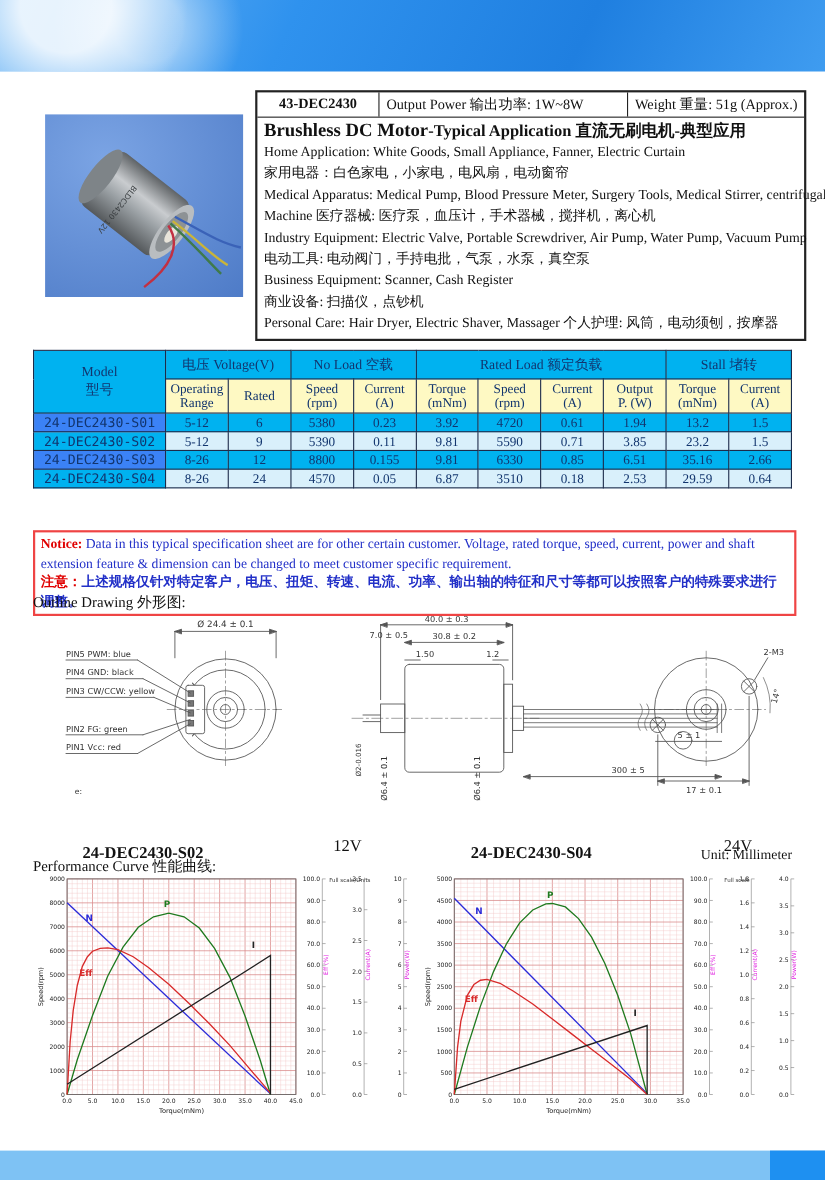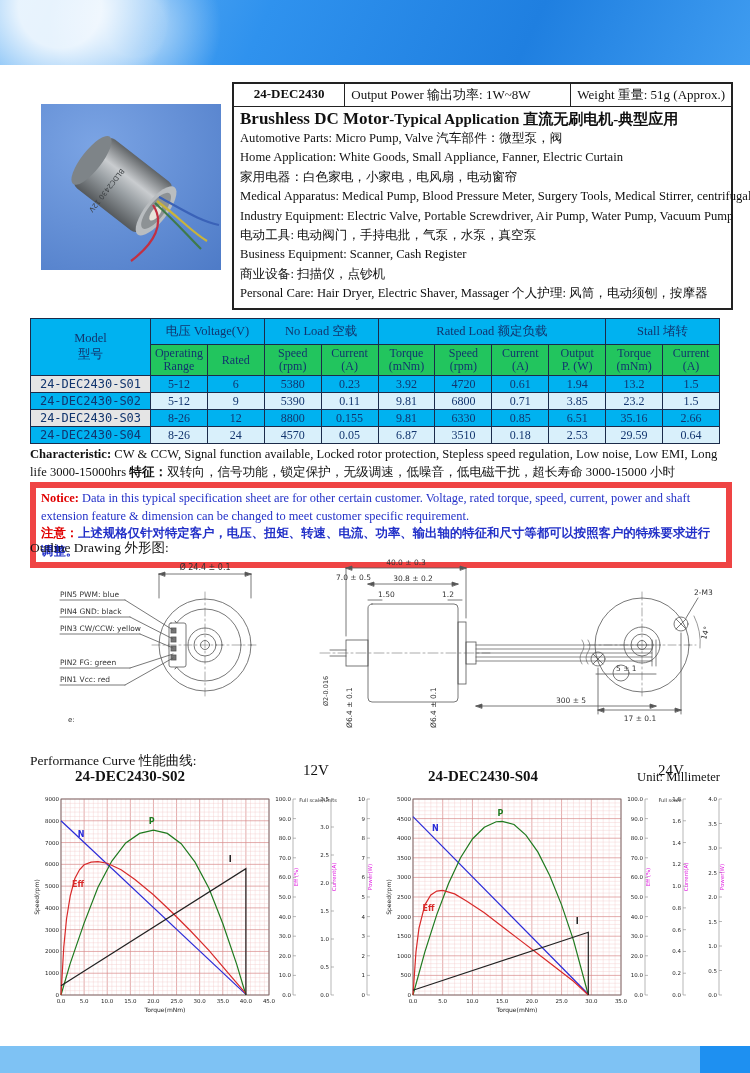--- a/index.html
+++ b/index.html
@@ -26,30 +26,30 @@
   .apps-title{font-size:15px;font-weight:bold;white-space:nowrap;}
   .apps-title .big{font-size:17px;}
   .apps-title .cn{font-size:15px;}
   .app-line{font-size:12.6px;line-height:19.4px;white-space:nowrap;}
   
   table.spec{position:absolute;left:30px;top:318px;width:690px;border-collapse:collapse;
     table-layout:fixed;}
   table.spec th,table.spec td{border:1px solid #1c2b4a;text-align:center;vertical-align:middle;
     white-space:pre-line;color:#12356e;padding:0;}
   table.spec th{background:#00b2f0;font-weight:normal;font-size:12.5px;}
-  table.spec tr.sub th{background:#22c55e;font-size:12px;line-height:13px;height:30px;}
+  table.spec tr.sub th{background:#fef9c3;font-size:12px;line-height:13px;height:30px;}
   table.spec tr.grp th{height:25px;}
   th.model-h{background:#00b2f0 !important;font-size:12.5px;}
   table.spec td{font-size:12px;height:16px;}
   td.model{font-family:"DejaVu Sans Mono",monospace;font-size:10.5px;}
-  tr.row-a td.model{background:#e5e5e5;} tr.row-a td.val{background:#00b2f0;}
+  tr.row-a td.model{background:#3b82f6;} tr.row-a td.val{background:#00b2f0;}
   tr.row-b td.model{background:#00b2f0;} tr.row-b td.val{background:#d9f0fb;}
   
   .charact{position:absolute;left:30px;top:445px;width:692px;font-size:12.6px;line-height:18px;}
-  .noticebox{position:absolute;left:30px;top:482px;width:680px;border:6px solid #ef4444;
+  .noticebox{position:absolute;left:30px;top:482px;width:680px;border:2px solid #ef4444;
     padding:2px 5px;font-size:12.4px;line-height:17.5px;color:#2230c8;}
   .red{color:#e00000;font-weight:bold;}
   .blue{color:#2230c8;}
   .heading{position:absolute;left:30px;font-weight:normal;font-size:13.5px;}
   
   .drawings{position:absolute;left:30px;top:556px;width:692px;height:180px;}
   .note-line{position:absolute;left:32px;top:737px;width:688px;font-size:12.6px;}
   .unit{float:right;margin-top:33px;}
   
   .chart-title{position:absolute;font-weight:bold;font-size:15px;font-family:"Liberation Serif",serif;}
@@ -94,32 +94,32 @@
         <path d="M118,112 C 130,130 120,150 96,168" stroke="#c23042"></path>
         <path d="M122,108 C 145,125 158,140 172,148" stroke="#c9b43a"></path>
         <path d="M124,104 C 150,118 165,128 184,132" stroke="#3a62b8"></path>
         <path d="M120,110 C 140,128 152,142 166,156" stroke="#3f7a4a"></path>
       </g>
     </svg>
   </div>
 
   <div class="infobox">
     <div class="info-row">
-      <div class="info-cell c1">24-DEC2430</div>
+      <div class="info-cell c1">43-DEC2430</div>
       <div class="info-cell c2">Output Power  输出功率: 1W~8W</div>
       <div class="info-cell c3">Weight  重量: 51g (Approx.)</div>
     </div>
     <div class="apps">
       <div class="apps-title">
         <span class="big">Brushless DC Motor</span><span>-Typical Application</span><span class="cn"> 直流无刷电机-典型应用</span>
       </div>
-      <div class="app-line">Automotive Parts: Micro Pump, Valve        汽车部件：微型泵，阀</div>
       <div class="app-line">Home Application: White Goods, Small Appliance, Fanner, Electric Curtain</div>
       <div class="app-line">家用电器：白色家电，小家电，电风扇，电动窗帘</div>
       <div class="app-line">Medical Apparatus: Medical Pump, Blood Pressure Meter, Surgery Tools, Medical Stirrer, centrifugal</div>
+      <div class="app-line">Machine      医疗器械: 医疗泵，血压计，手术器械，搅拌机，离心机</div>
       <div class="app-line">Industry Equipment: Electric Valve, Portable Screwdriver, Air Pump, Water Pump, Vacuum Pump</div>
       <div class="app-line">电动工具: 电动阀门，手持电批，气泵，水泵，真空泵</div>
       <div class="app-line">Business Equipment: Scanner, Cash Register</div>
       <div class="app-line">商业设备: 扫描仪，点钞机</div>
       <div class="app-line">Personal Care: Hair Dryer, Electric Shaver, Massager     个人护理: 风筒，电动须刨，按摩器</div>
     </div>
   </div>
 
   <table class="spec">
     <colgroup>
@@ -178,21 +178,21 @@
       <td class="val">13.2</td>
       <td class="val">1.5</td>
     </tr>
     <tr class="row-b">
       <td class="model">24-DEC2430-S02</td>
       <td class="val">5-12</td>
       <td class="val">9</td>
       <td class="val">5390</td>
       <td class="val">0.11</td>
       <td class="val">9.81</td>
-      <td class="val">6800</td>
+      <td class="val">5590</td>
       <td class="val">0.71</td>
       <td class="val">3.85</td>
       <td class="val">23.2</td>
       <td class="val">1.5</td>
     </tr>
     <tr class="row-a">
       <td class="model">24-DEC2430-S03</td>
       <td class="val">8-26</td>
       <td class="val">12</td>
       <td class="val">8800</td>
@@ -213,23 +213,20 @@
       <td class="val">6.87</td>
       <td class="val">3510</td>
       <td class="val">0.18</td>
       <td class="val">2.53</td>
       <td class="val">29.59</td>
       <td class="val">0.64</td>
     </tr>
   </tbody>
     </table>
 
-  <div class="charact">
-    <b>Characteristic:</b><span> CW &amp; CCW, Signal function available, Locked rotor protection, Stepless speed regulation, Low noise, Low EMI, Long life 3000-15000hrs   </span><b>特征：</b><span>双转向，信号功能，锁定保护，无级调速，低噪音，低电磁干扰，超长寿命 3000-15000 小时</span>
-  </div>
 
   <div class="noticebox">
     <span class="red">Notice:</span><span class="blue"> Data in this typical specification sheet are for other certain customer. Voltage, rated torque, speed, current, power and shaft extension feature &amp; dimension can be changed to meet customer specific requirement.</span><br>
     <span class="red">注意：</span><b class="blue">上述规格仅针对特定客户，电压、扭矩、转速、电流、功率、输出轴的特征和尺寸等都可以按照客户的特殊要求进行调整。</b>
   </div>
 
   <div class="heading" style="top:539px">Outline Drawing 外形图:</div>
 
   <div class="drawings">
     <svg width="692" height="180" viewBox="0 0 692 180" stroke-linecap="round">
@@ -346,21 +343,21 @@
         <text x="664" y="39">2-M3</text>
         <text x="610" y="165" text-anchor="middle">17 ± 0.1</text>
         <text x="676" y="84" transform="rotate(-75 676 84)">14°</text>
       </g>
     </svg>
   </div>
 
   <div class="note-line">
     <span class="unit">Unit: Millimeter</span>
   </div>
-  <div class="heading" style="top:752px">Performance Curve 性能曲线:</div>
+  <div class="heading" style="top:779px">Performance Curve 性能曲线:</div>
 
   <div class="chart-title" style="left:75px;top:768px">24-DEC2430-S02</div>
   <div class="chart-voltage" style="left:303px;top:762px">12V</div>
   <div class="chart-title" style="left:428px;top:768px">24-DEC2430-S04</div>
   <div class="chart-voltage" style="left:658px;top:762px">24V</div>
 
   <div class="chartbox" style="left:31px;top:789px"><svg width="347" height="238" viewBox="0 0 347 238">
         <line x1="30" y1="10" x2="30" y2="206" stroke="#d98a8a" stroke-width="0.7"></line>
         <line x1="34.62222222222222" y1="10" x2="34.62222222222222" y2="206" stroke="#f3cbcb" stroke-width="0.4"></line>
         <line x1="39.24444444444445" y1="10" x2="39.24444444444445" y2="206" stroke="#f3cbcb" stroke-width="0.4"></line>

